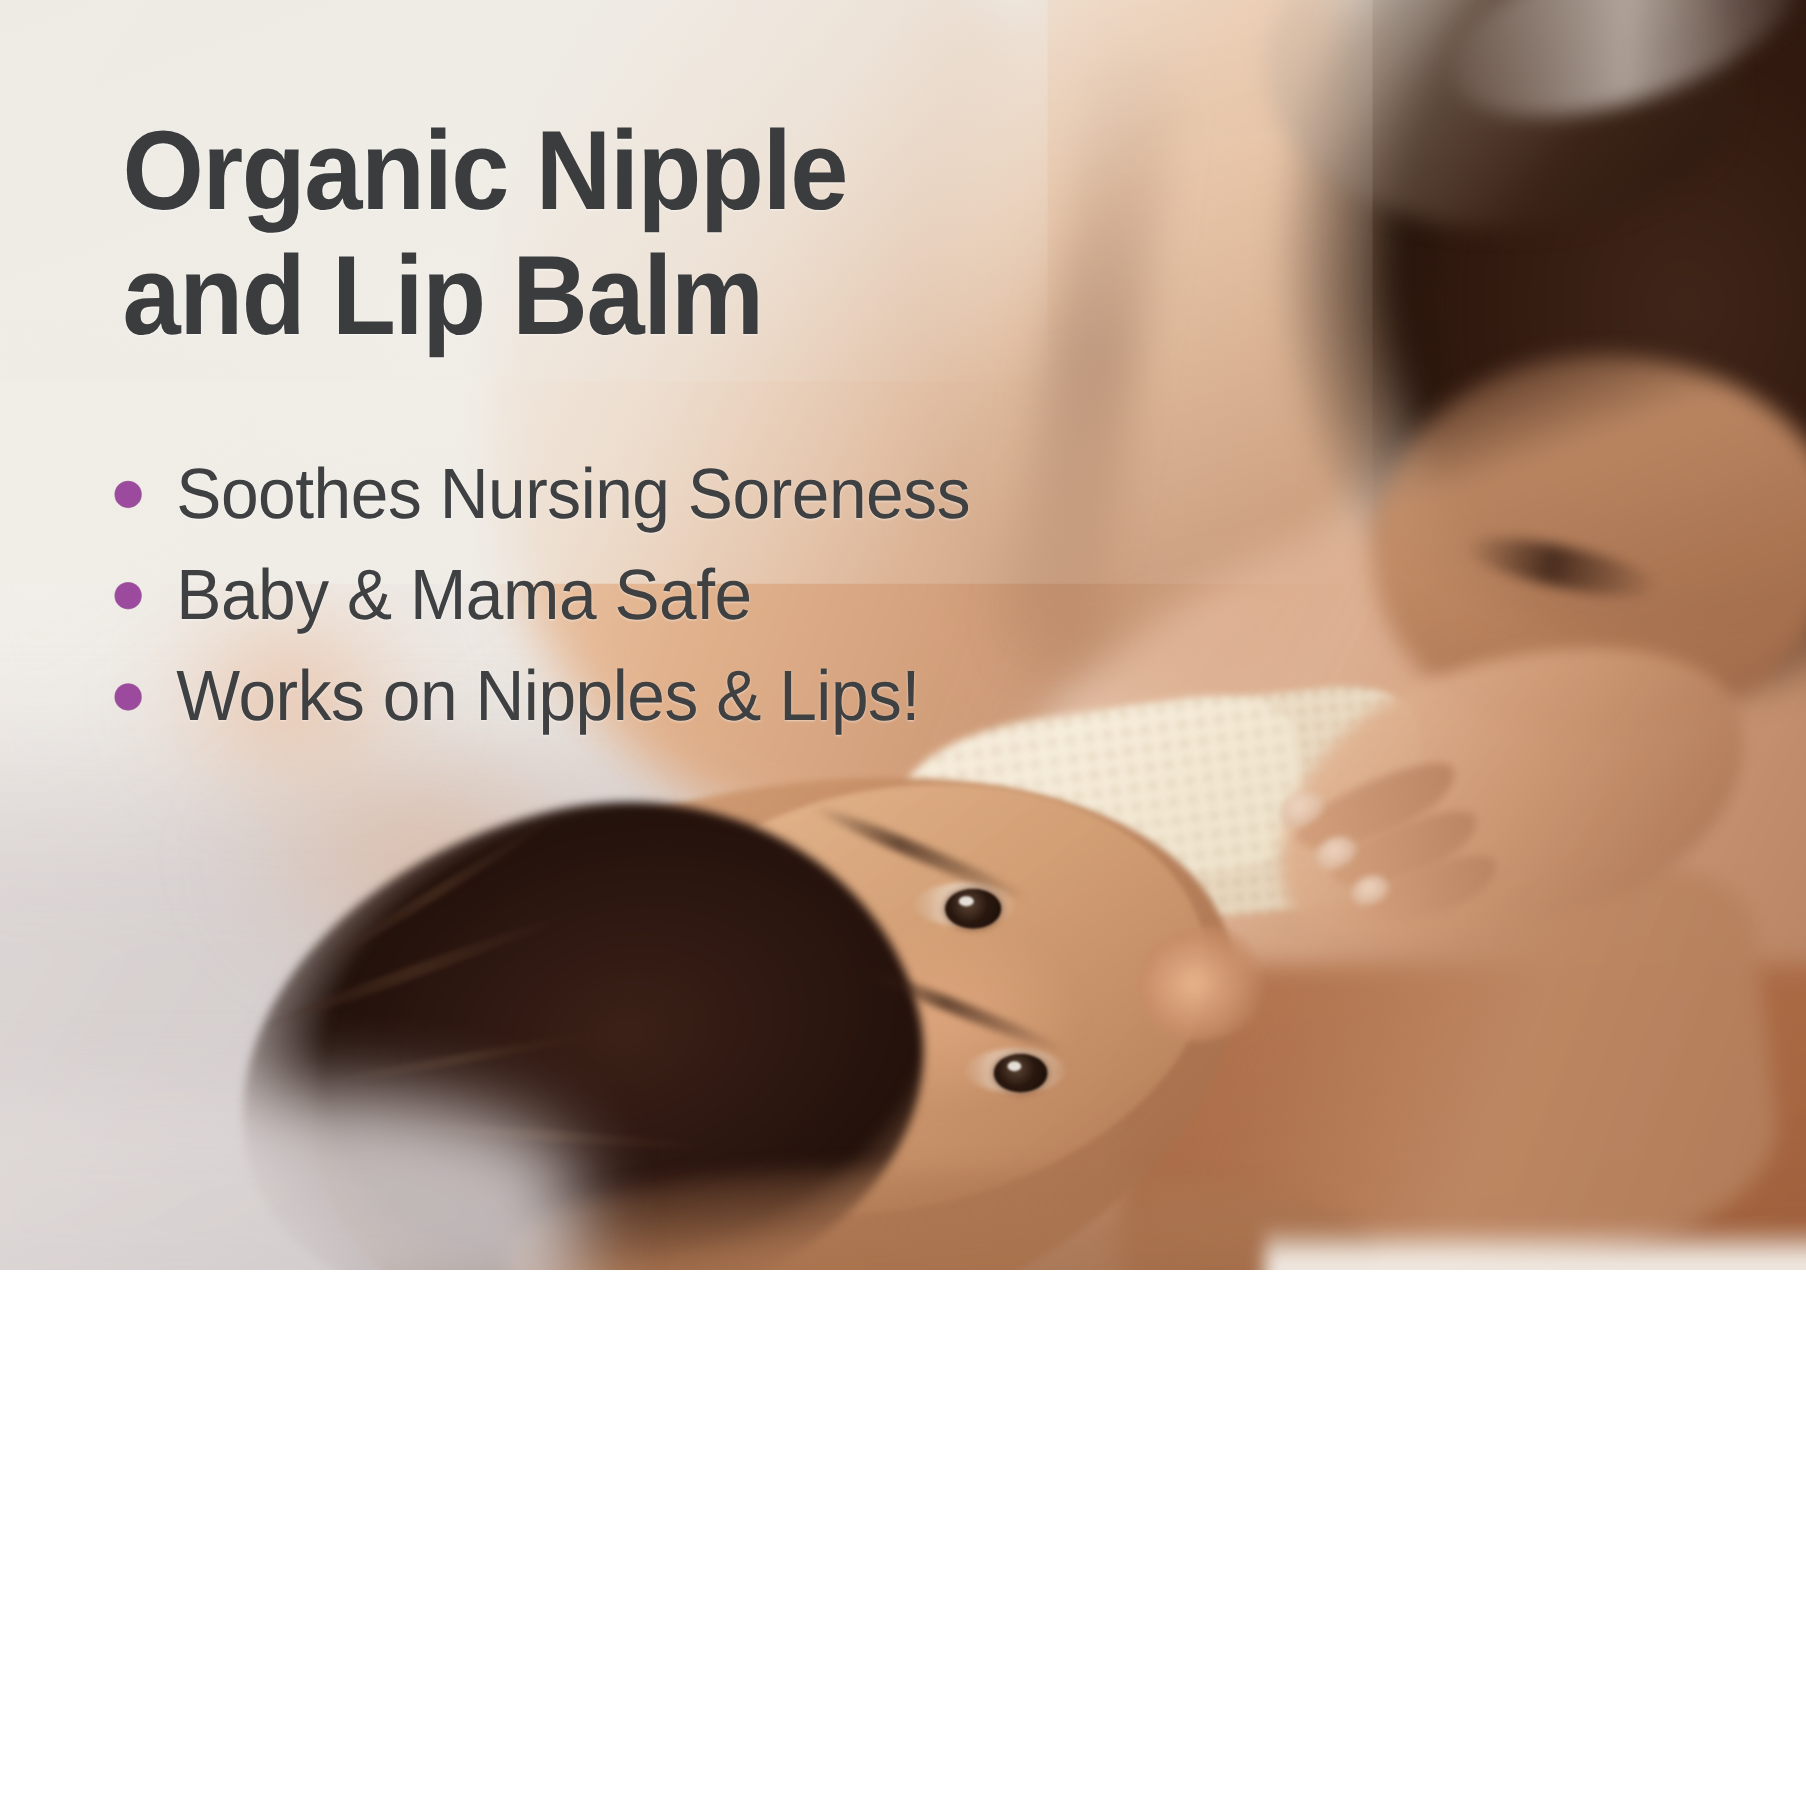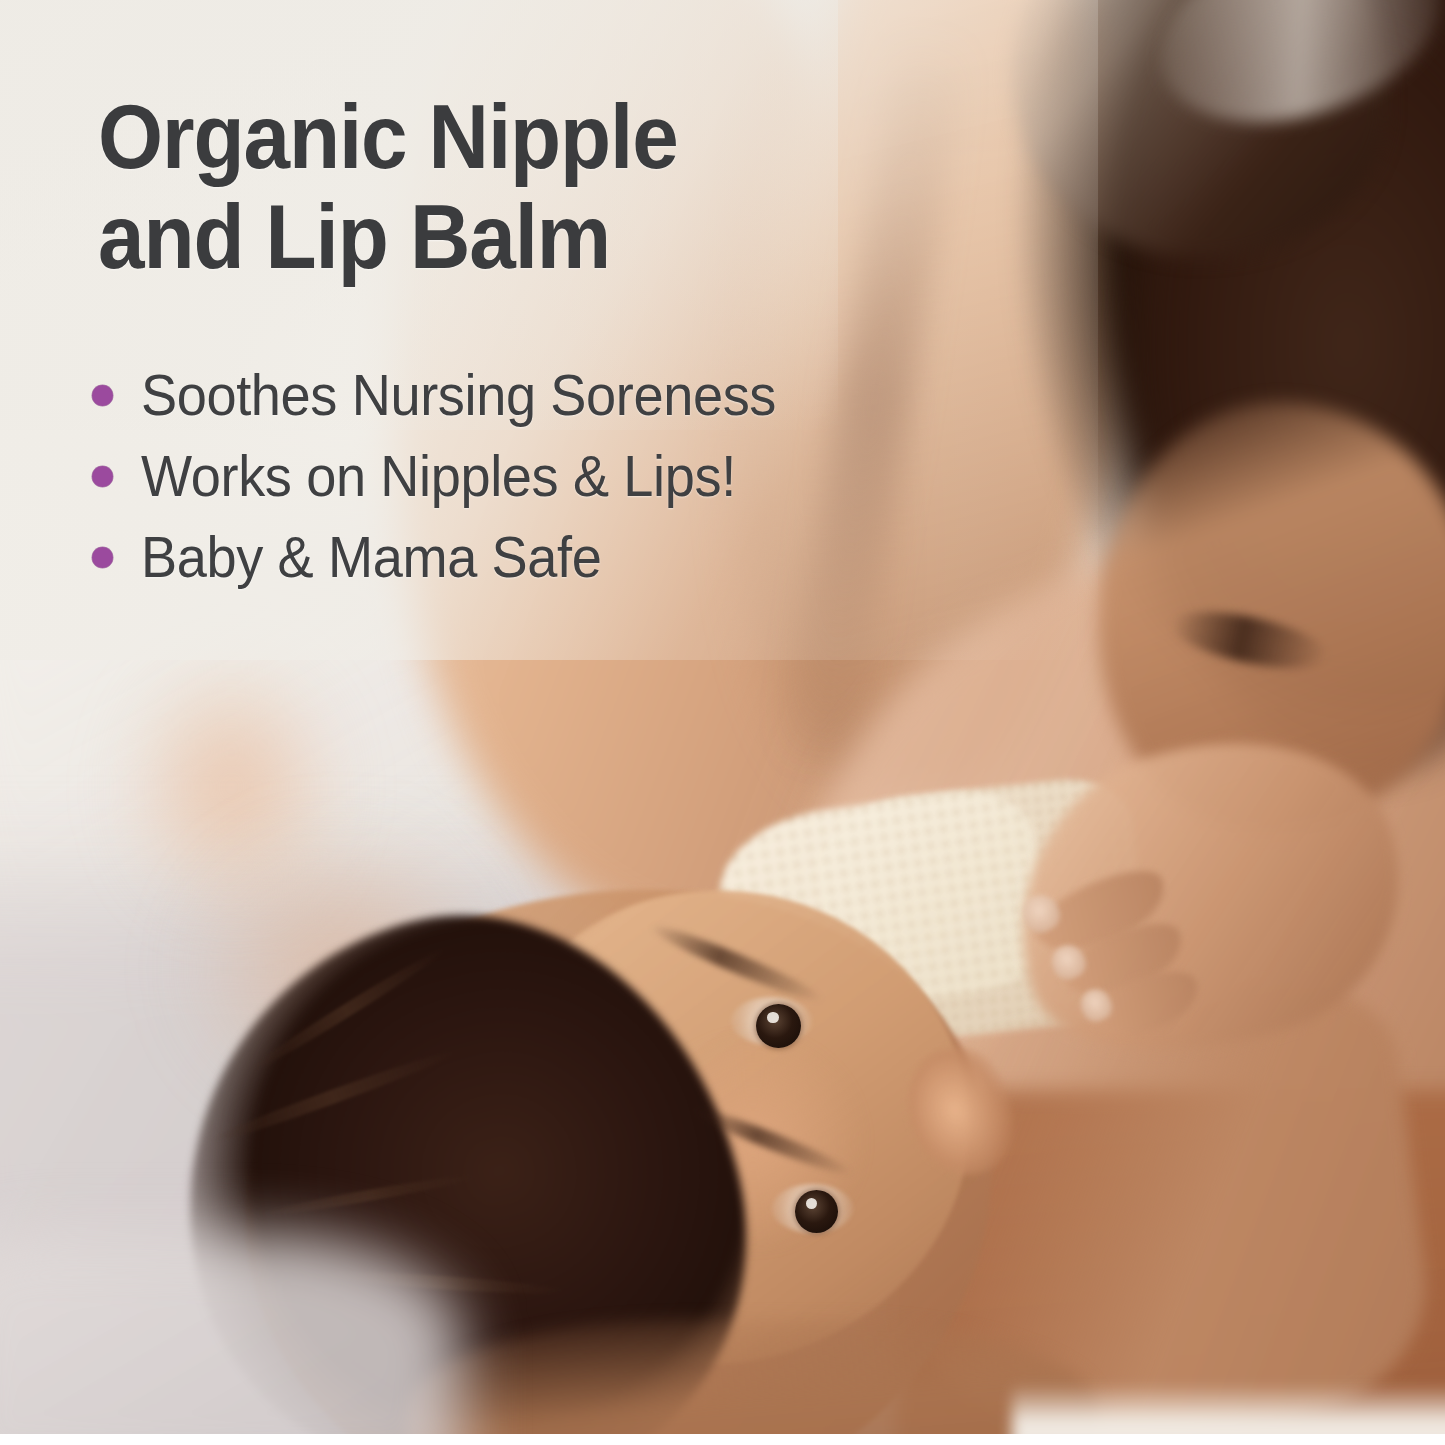--- a/index.html
+++ b/index.html
@@ -4,21 +4,21 @@
 <title>Organic Nipple and Lip Balm</title>
 <style>
   html, body {
     margin: 0;
     padding: 0;
     background: #ffffff;
   }
   #stage {
     position: relative;
     width: 1445px;
-    height: 1434px;
+    height: 1016px;
     overflow: hidden;
     font-family: "Liberation Sans", "DejaVu Sans", sans-serif;
     background: #e6e2dc;
   }
 
   
   .photo {
     position: absolute;
     inset: 0;
     overflow: hidden;
@@ -491,24 +491,24 @@
 
     <ul class="bullets">
 
       <li class="bullet-row">
         <span class="dot"></span>
         <span class="bullet-text">Soothes Nursing Soreness</span>
       </li>
 
       <li class="bullet-row">
         <span class="dot"></span>
+        <span class="bullet-text">Baby &amp; Mama Safe</span>
+      </li>
+
+      <li class="bullet-row">
+        <span class="dot"></span>
         <span class="bullet-text">Works on Nipples &amp; Lips!</span>
       </li>
 
-      <li class="bullet-row">
-        <span class="dot"></span>
-        <span class="bullet-text">Baby &amp; Mama Safe</span>
-      </li>
-
     </ul>
   </div>
 
 </div>
 
 </body></html>

